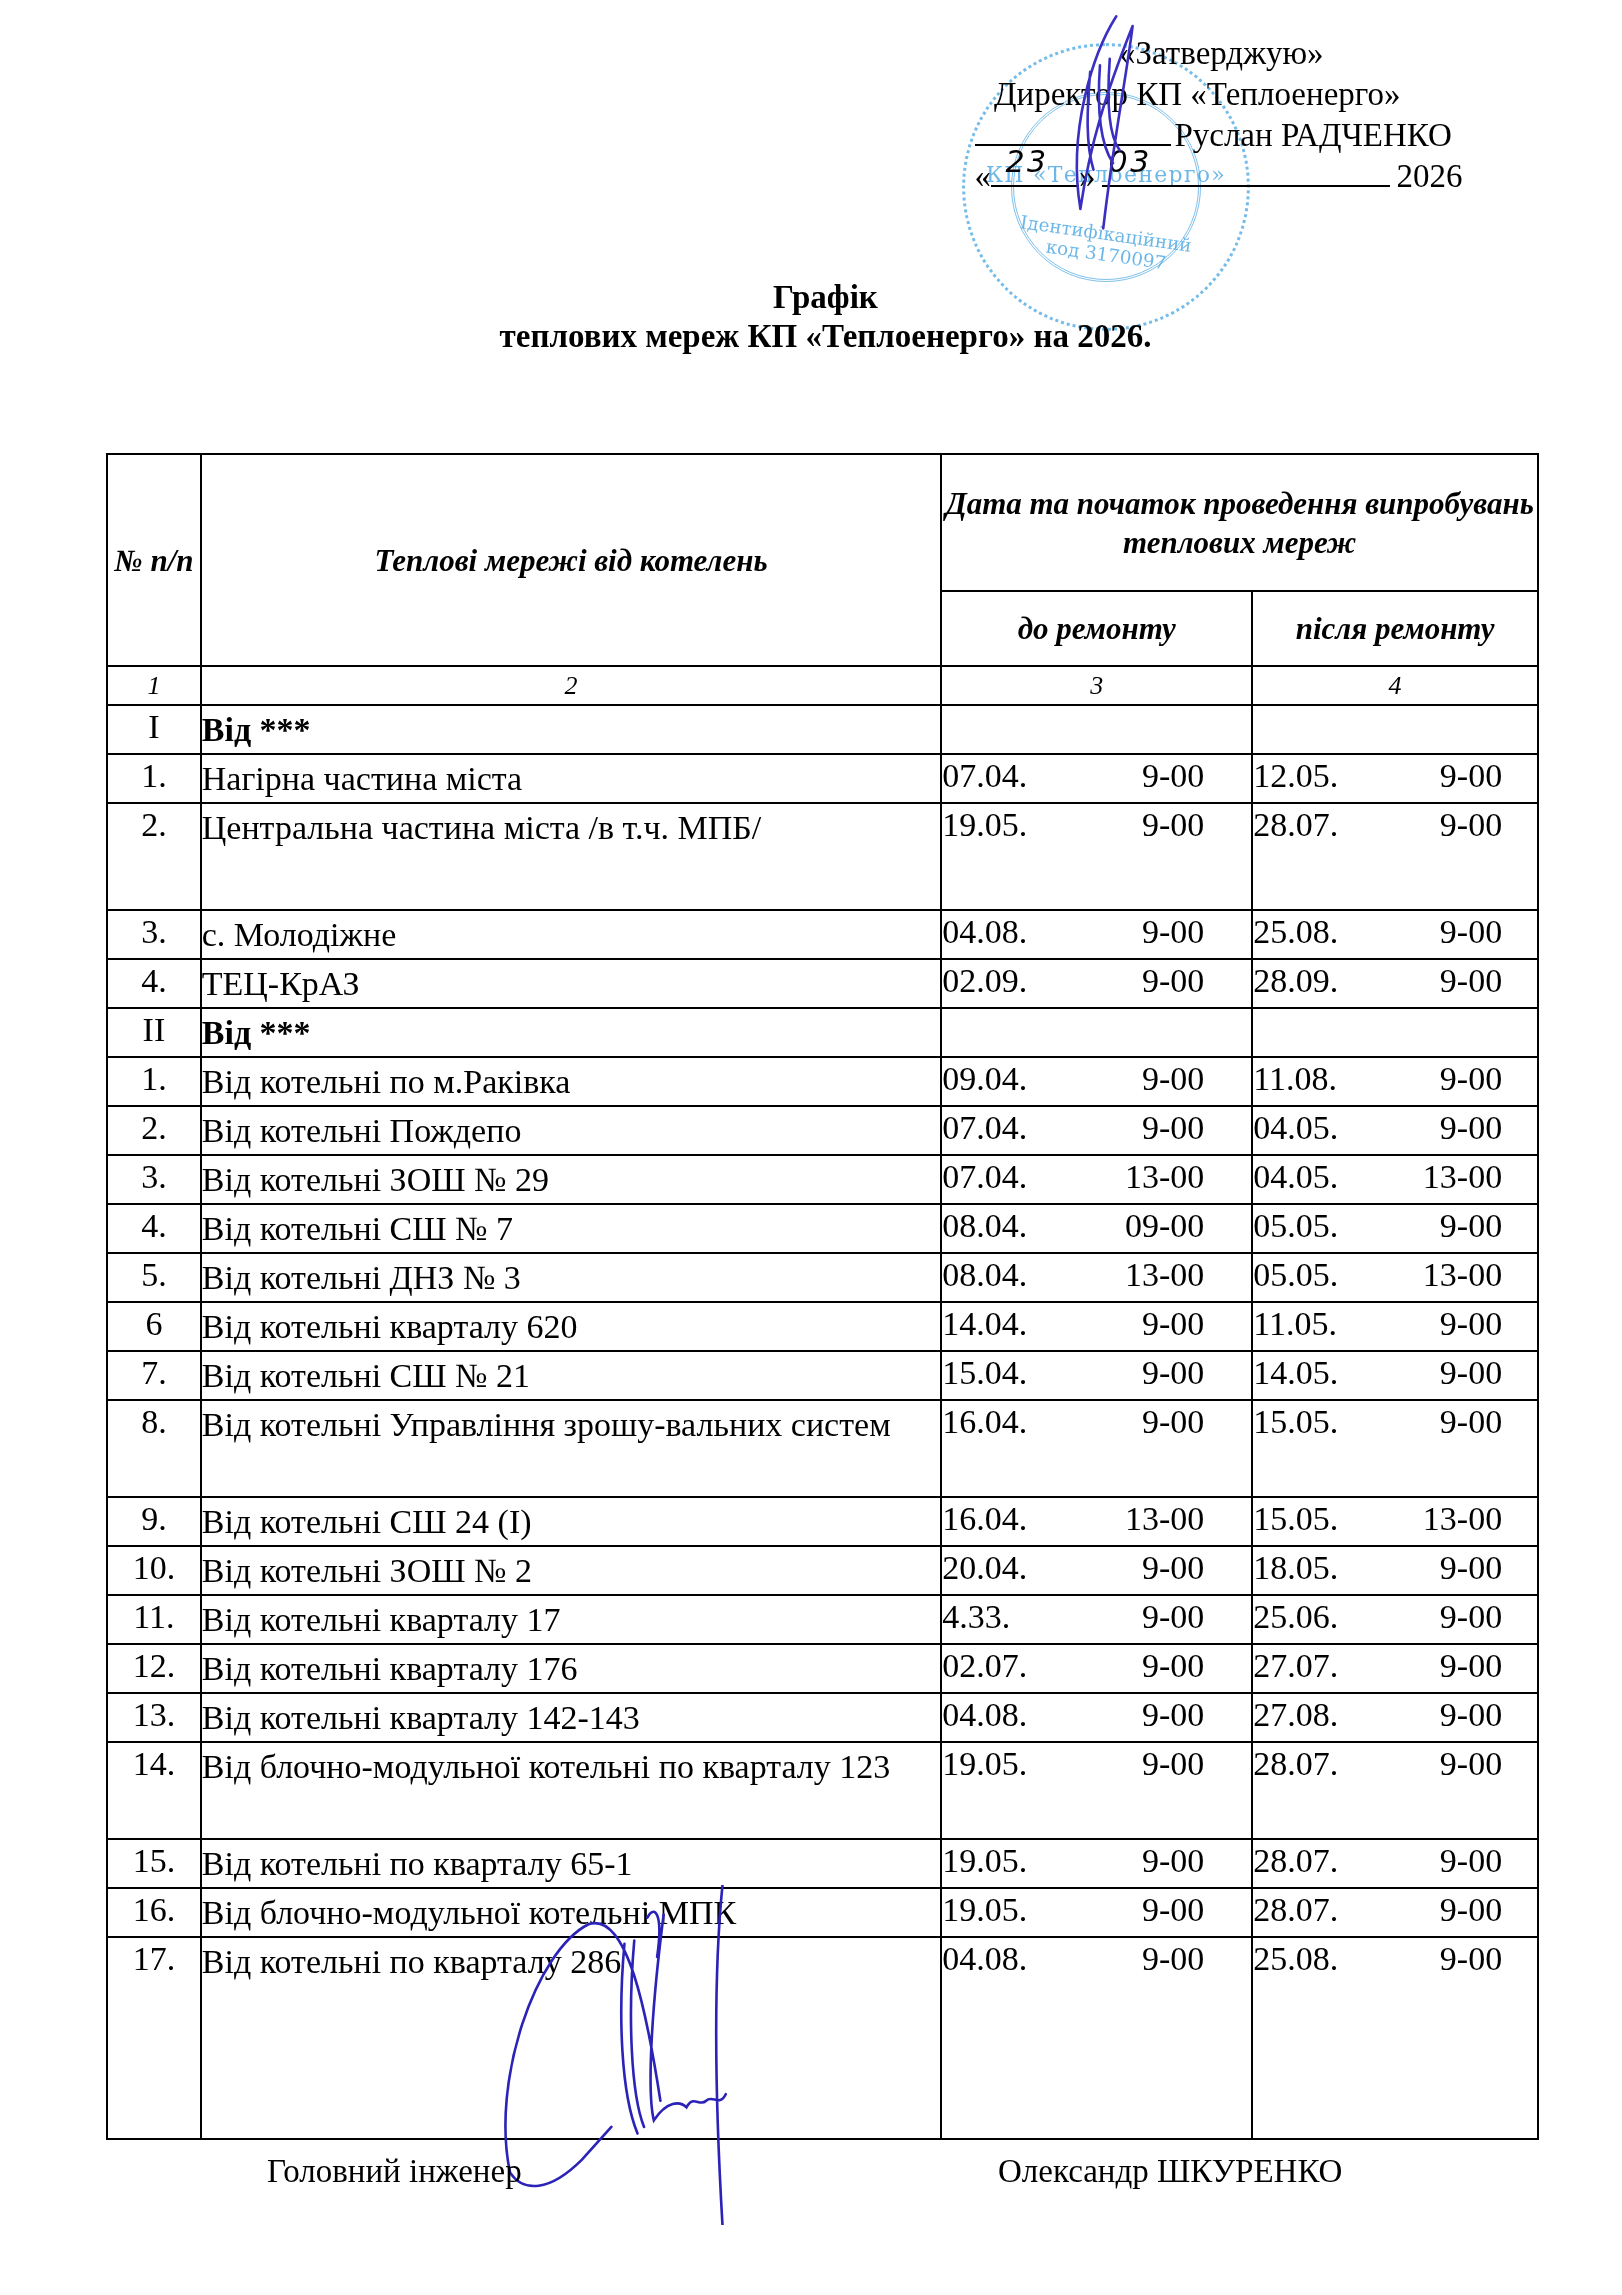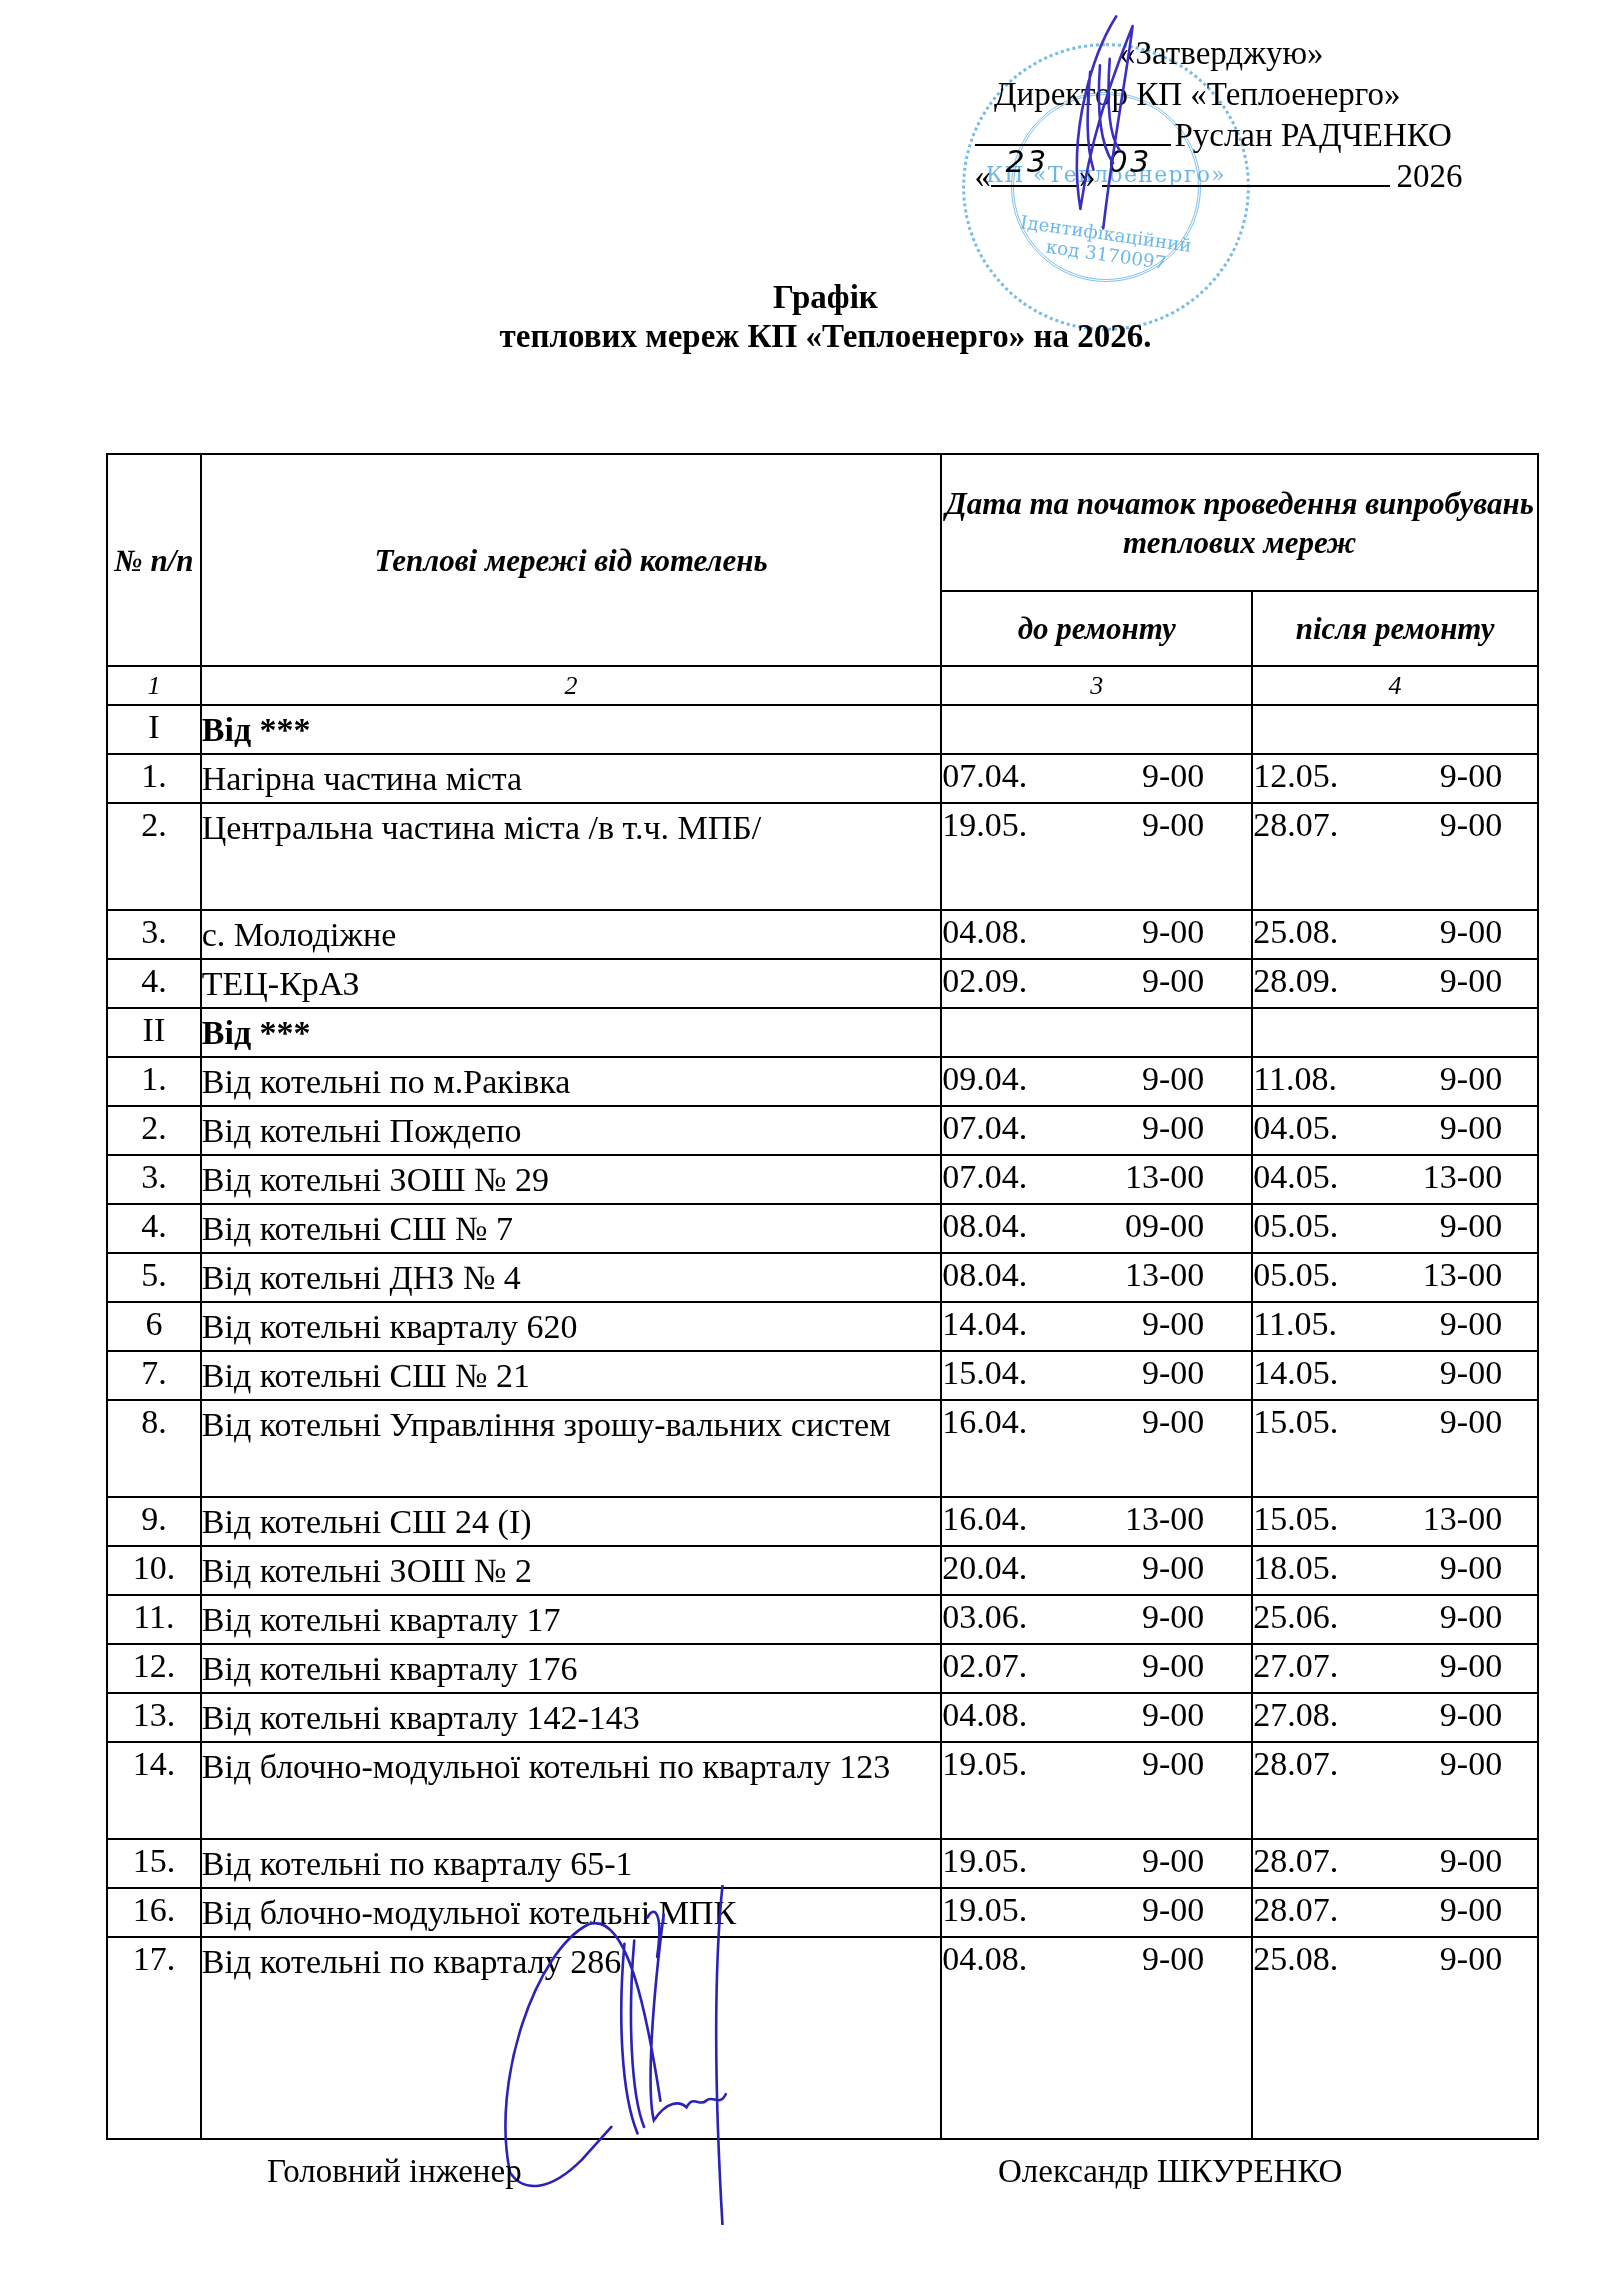--- a/index.html
+++ b/index.html
@@ -168,21 +168,21 @@
         <td class="date after"><span class="d">04.05.</span><span class="t">13-00</span></td>
       </tr>
       <tr class="r1">
         <td class="num">4.</td>
         <td class="name">Від котельні СШ № 7</td>
         <td class="date before"><span class="d">08.04.</span><span class="t">09-00</span></td>
         <td class="date after"><span class="d">05.05.</span><span class="t">9-00</span></td>
       </tr>
       <tr class="r1">
         <td class="num">5.</td>
-        <td class="name">Від котельні ДНЗ № 4</td>
+        <td class="name">Від котельні ДНЗ № 3</td>
         <td class="date before"><span class="d">08.04.</span><span class="t">13-00</span></td>
         <td class="date after"><span class="d">05.05.</span><span class="t">13-00</span></td>
       </tr>
       <tr class="r1">
         <td class="num">6</td>
         <td class="name">Від котельні кварталу 620</td>
         <td class="date before"><span class="d">14.04.</span><span class="t">9-00</span></td>
         <td class="date after"><span class="d">11.05.</span><span class="t">9-00</span></td>
       </tr>
       <tr class="r1">
@@ -205,21 +205,21 @@
       </tr>
       <tr class="r1">
         <td class="num">10.</td>
         <td class="name">Від котельні ЗОШ № 2</td>
         <td class="date before"><span class="d">20.04.</span><span class="t">9-00</span></td>
         <td class="date after"><span class="d">18.05.</span><span class="t">9-00</span></td>
       </tr>
       <tr class="r1">
         <td class="num">11.</td>
         <td class="name">Від котельні кварталу 17</td>
-        <td class="date before"><span class="d">03.06.</span><span class="t">9-00</span></td>
+        <td class="date before"><span class="d">4.33.</span><span class="t">9-00</span></td>
         <td class="date after"><span class="d">25.06.</span><span class="t">9-00</span></td>
       </tr>
       <tr class="r1">
         <td class="num">12.</td>
         <td class="name">Від котельні кварталу 176</td>
         <td class="date before"><span class="d">02.07.</span><span class="t">9-00</span></td>
         <td class="date after"><span class="d">27.07.</span><span class="t">9-00</span></td>
       </tr>
       <tr class="r1">
         <td class="num">13.</td>

